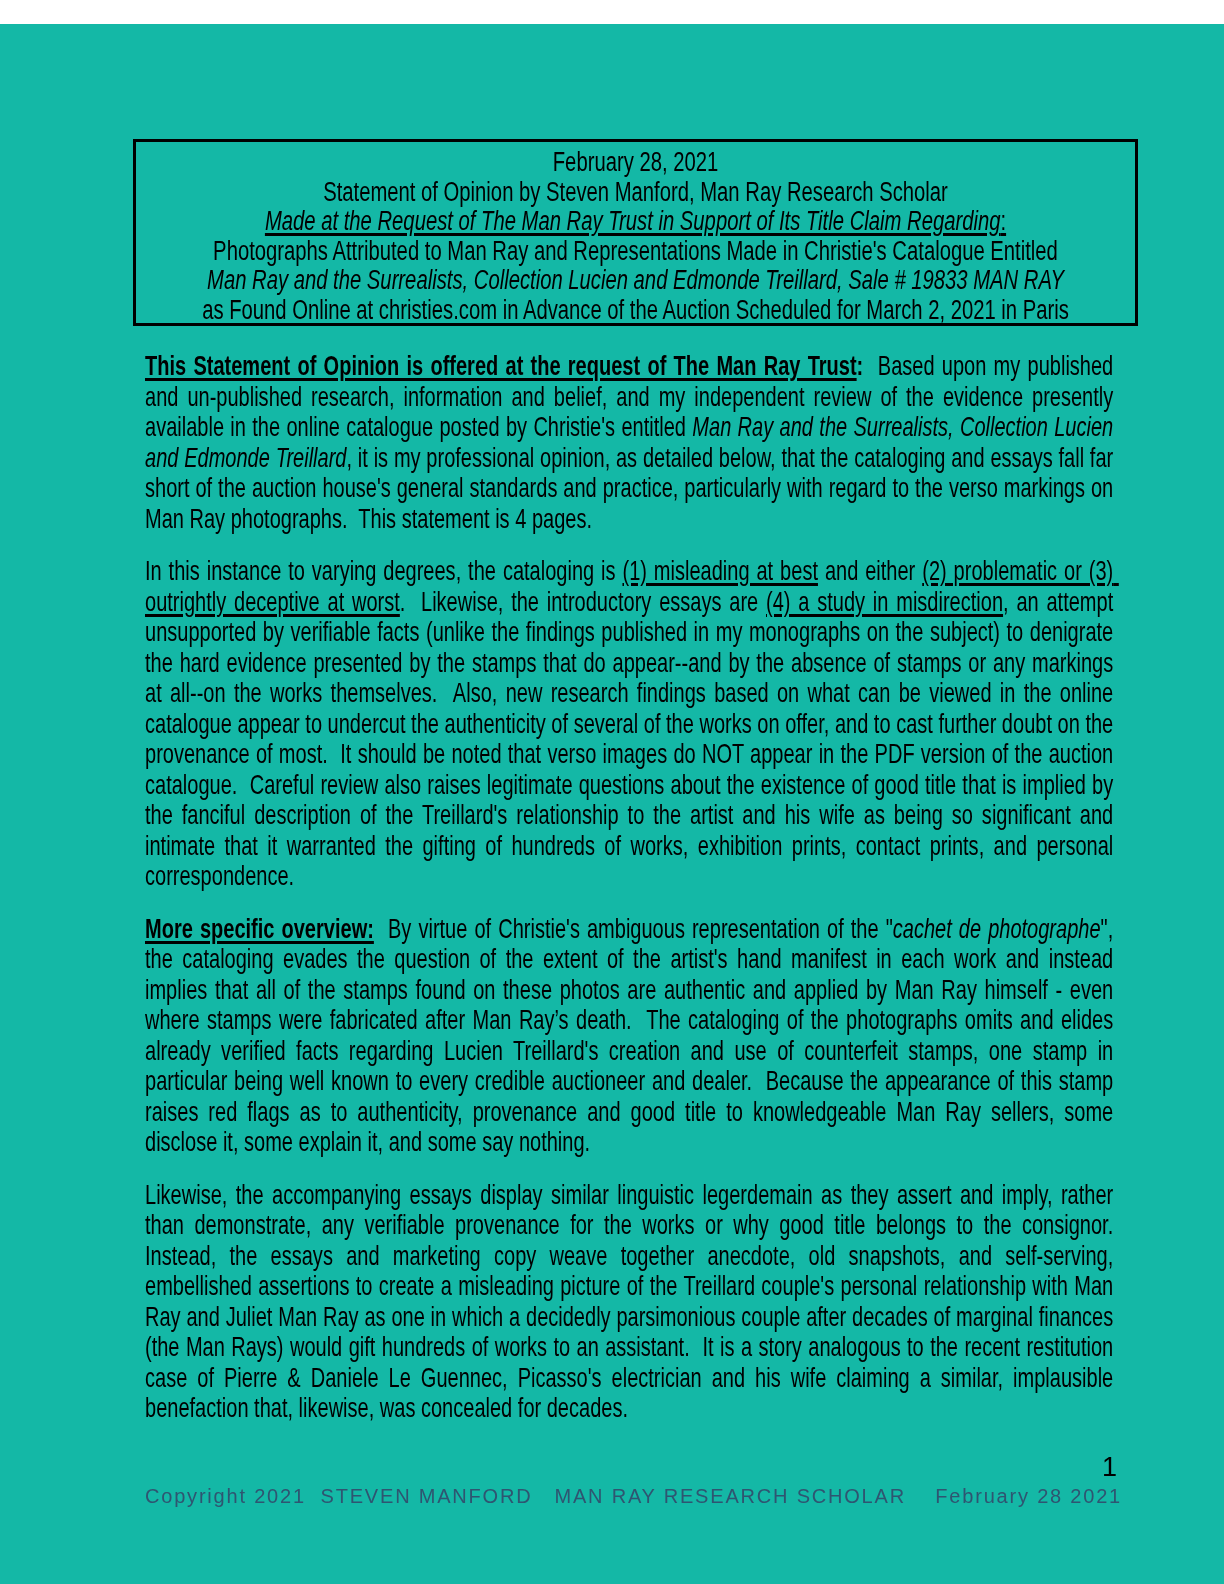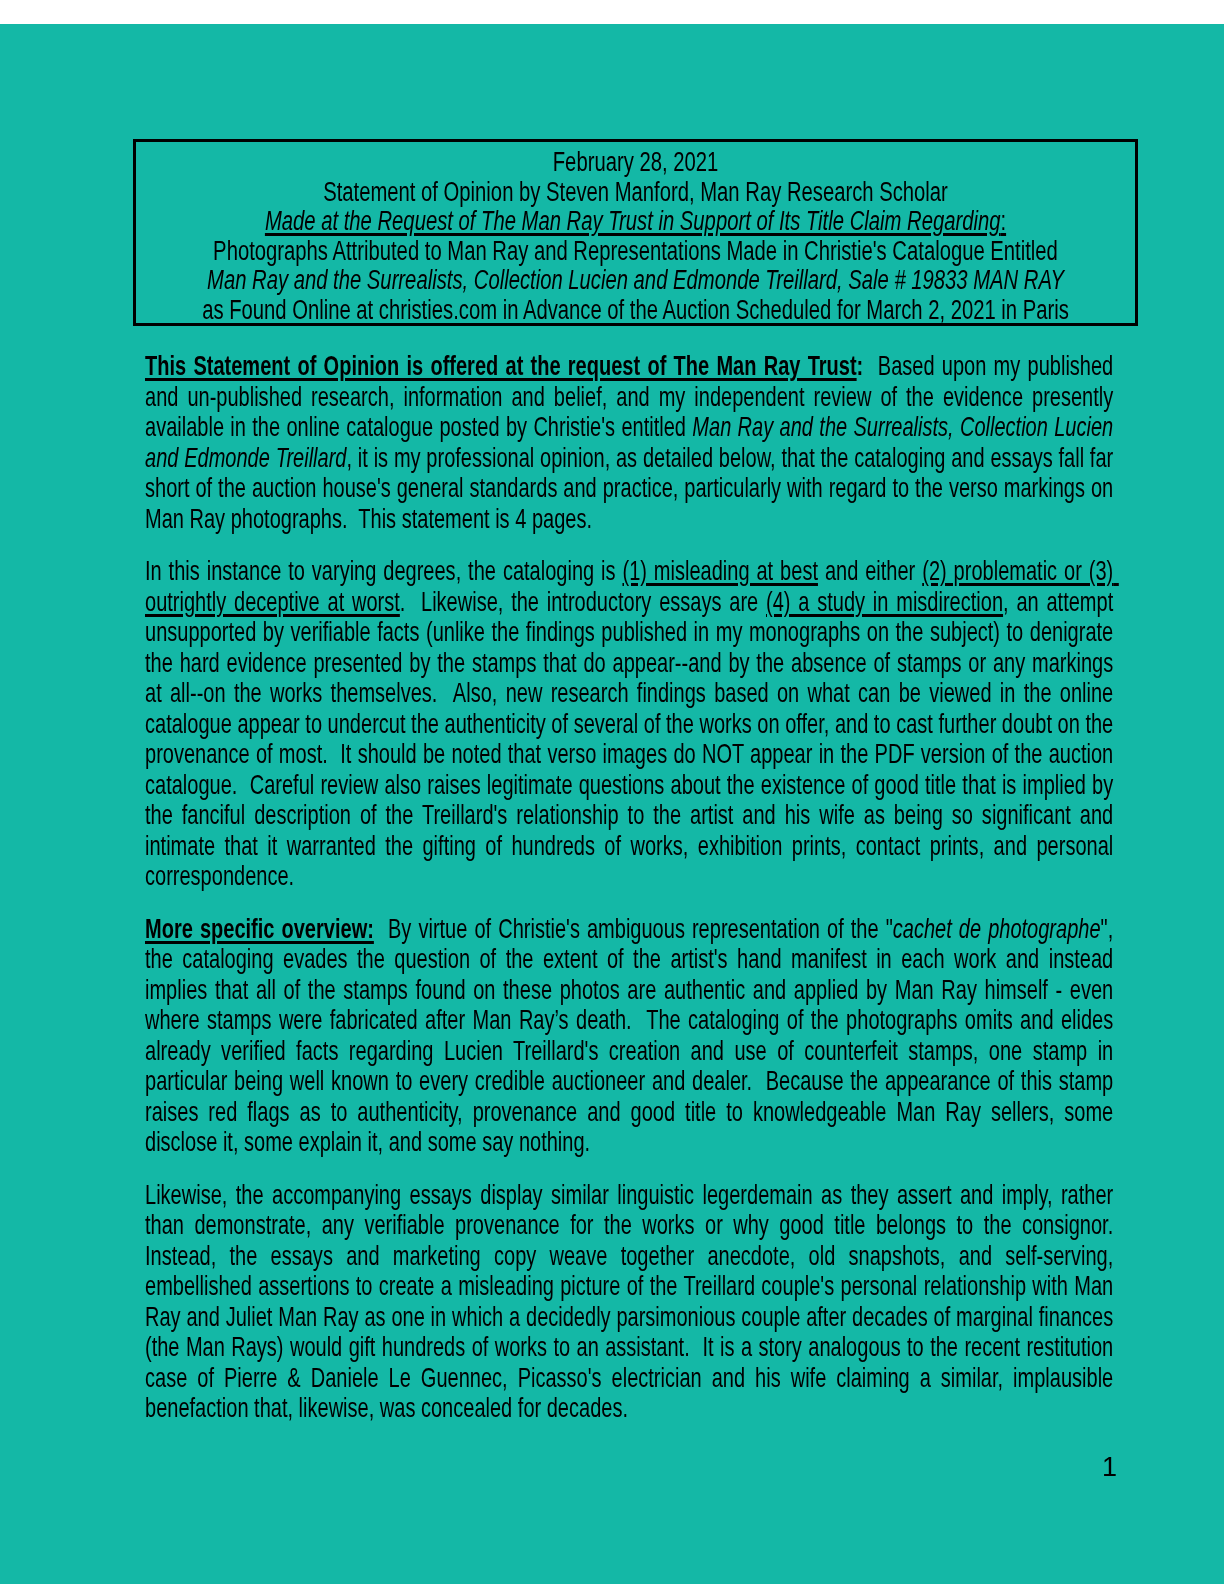--- a/index.html
+++ b/index.html
@@ -94,14 +94,15 @@
   </div>
 
   <div class="content">
     <p><span class="bold underline">This Statement of Opinion is offered at the request of The Man Ray Trust</span><span class="bold">:</span><span>  Based upon my published and un-published research, information and belief, and my independent review of the evidence presently available in the online catalogue posted by Christie's entitled </span><span class="italic">Man Ray and the Surrealists, Collection Lucien and Edmonde Treillard</span><span>, it is my professional opinion, as detailed below, that the cataloging and essays fall far short of the auction house's general standards and practice, particularly with regard to the verso markings on Man Ray photographs.  This statement is 4 pages.</span></p>
     <p><span>In this instance to varying degrees, the cataloging is </span><span class="underline">(1) misleading at best</span><span> and either </span><span class="underline">(2) problematic or (3) outrightly deceptive at worst</span><span>.  Likewise, the introductory essays are </span><span class="underline">(4) a study in misdirection</span><span>, an attempt unsupported by verifiable facts (unlike the findings published in my monographs on the subject) to denigrate the hard evidence presented by the stamps that do appear--and by the absence of stamps or any markings at all--on the works themselves.  Also, new research findings based on what can be viewed in the online catalogue appear to undercut the authenticity of several of the works on offer, and to cast further doubt on the provenance of most.  It should be noted that verso images do NOT appear in the PDF version of the auction catalogue.  Careful review also raises legitimate questions about the existence of good title that is implied by the fanciful description of the Treillard's relationship to the artist and his wife as being so significant and intimate that it warranted the gifting of hundreds of works, exhibition prints, contact prints, and personal correspondence.</span></p>
     <p><span class="bold underline">More specific overview:</span><span>  By virtue of Christie's ambiguous representation of the "</span><span class="italic">cachet de photographe</span><span>", the cataloging evades the question of the extent of the artist's hand manifest in each work and instead implies that all of the stamps found on these photos are authentic and applied by Man Ray himself - even where stamps were fabricated after Man Ray’s death.  The cataloging of the photographs omits and elides already verified facts regarding Lucien Treillard's creation and use of counterfeit stamps, one stamp in particular being well known to every credible auctioneer and dealer.  Because the appearance of this stamp raises red flags as to authenticity, provenance and good title to knowledgeable Man Ray sellers, some disclose it, some explain it, and some say nothing.</span></p>
     <p><span>Likewise, the accompanying essays display similar linguistic legerdemain as they assert and imply, rather than demonstrate, any verifiable provenance for the works or why good title belongs to the consignor.  Instead, the essays and marketing copy weave together anecdote, old snapshots, and self-serving, embellished assertions to create a misleading picture of the Treillard couple's personal relationship with Man Ray and Juliet Man Ray as one in which a decidedly parsimonious couple after decades of marginal finances (the Man Rays) would gift hundreds of works to an assistant.  It is a story analogous to the recent restitution case of Pierre &amp; Daniele Le Guennec, Picasso's electrician and his wife claiming a similar, implausible benefaction that, likewise, was concealed for decades.</span></p>
   </div>
 
   <div class="page-number">1</div>
+  <div class="footer-line" style="color: rgb(47, 85, 113);">Copyright 2021  STEVEN MANFORD   MAN RAY RESEARCH SCHOLAR    February 28 2021</div>
 
 </div>
 
 </body></html>

